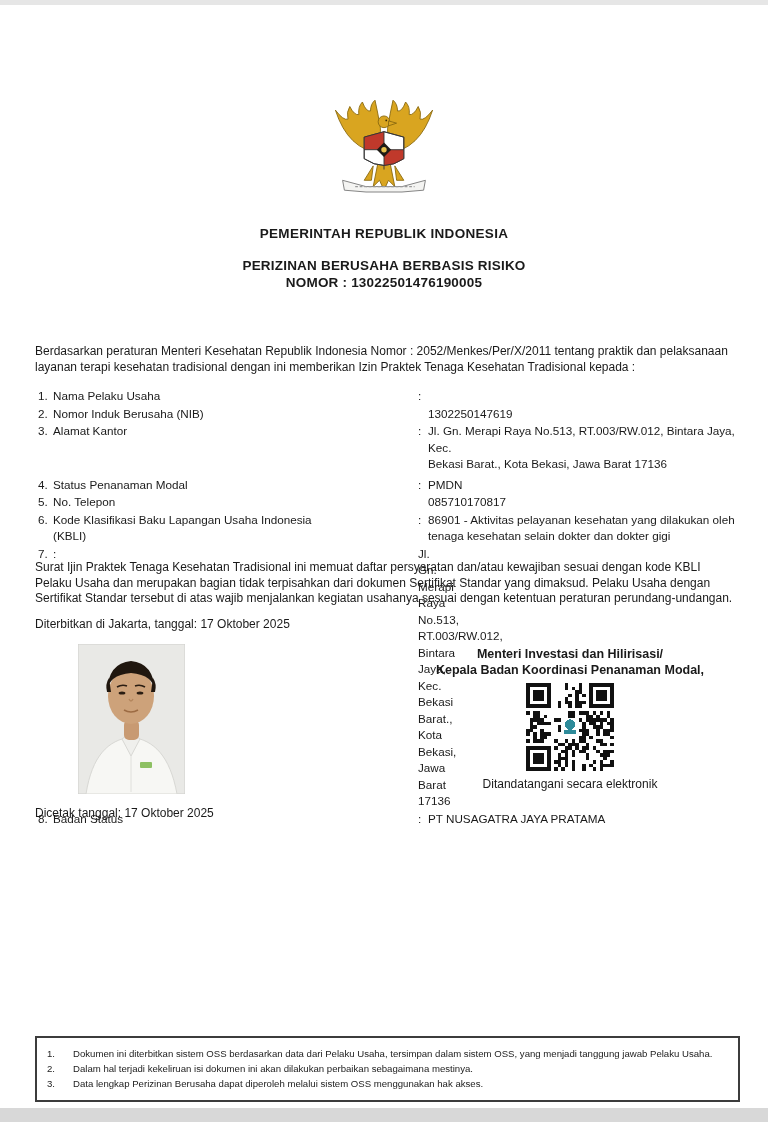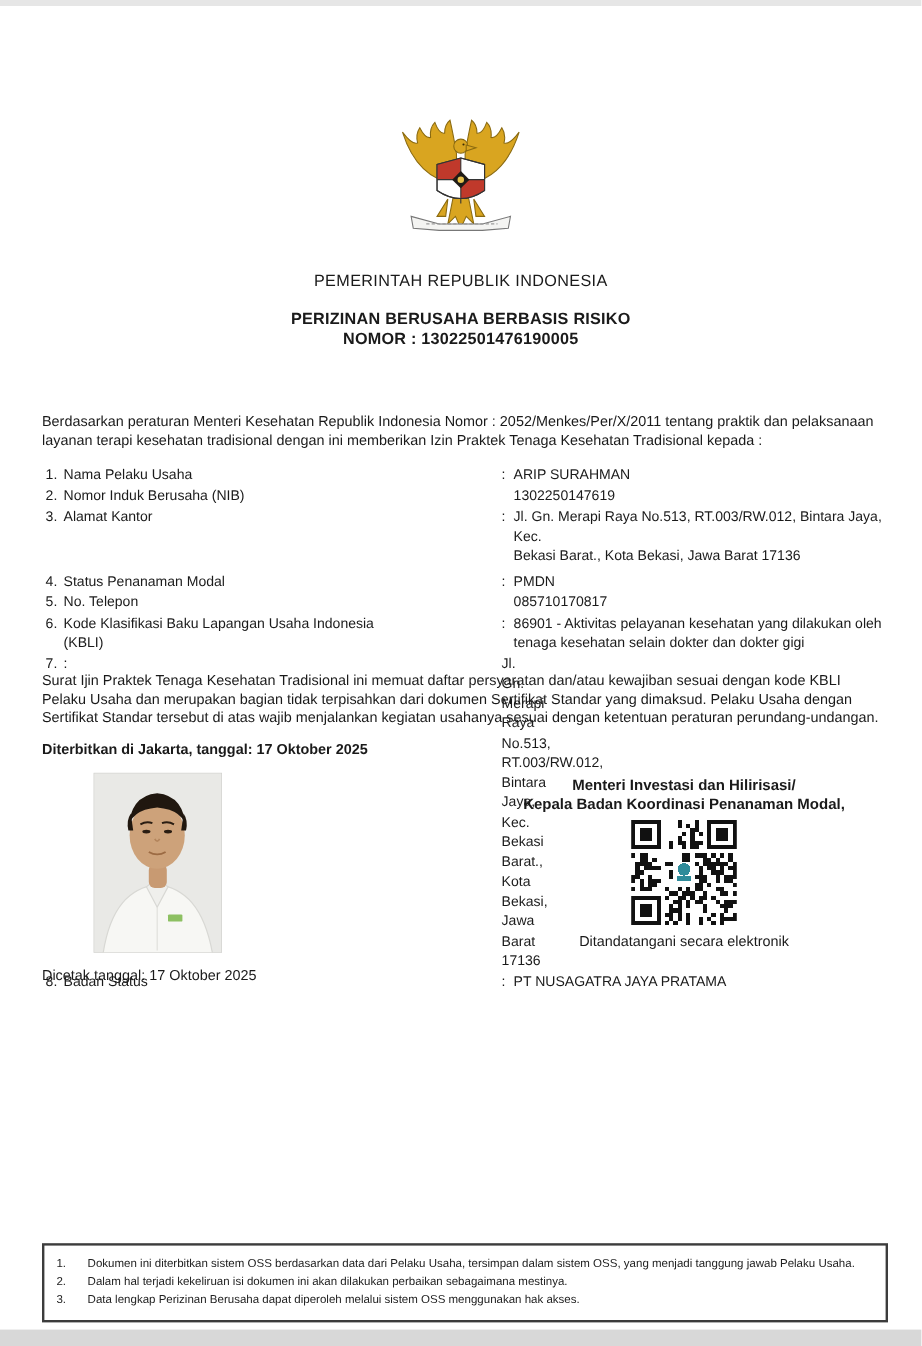--- a/index.html
+++ b/index.html
@@ -7,33 +7,33 @@
     width:768px;height:1122px;position:relative;overflow:hidden;
     background:#ffffff;color:#1a1a1a;
     font-family:"Liberation Sans","DejaVu Sans",sans-serif;
   }
   .top-strip{position:absolute;top:0;left:0;right:0;height:5px;background:#e6e6e6;}
   .bottom-strip{position:absolute;bottom:0;left:0;right:0;height:14px;background:#d8d8d8;}
 
   .emblem{position:absolute;top:97px;left:50%;transform:translateX(-50%);}
 
   .gov-title{position:absolute;top:226px;left:0;width:768px;text-align:center;
-    font-weight:normal;font-size:13.5px;letter-spacing:.3px;}
+    font-weight:bold;font-size:13.5px;letter-spacing:.3px;}
   .doc-titles{position:absolute;top:258px;left:0;width:768px;text-align:center;
     font-weight:bold;font-size:13.5px;line-height:16.5px;letter-spacing:.2px;}
 
   .intro{position:absolute;top:344px;left:35px;width:702px;font-size:12px;line-height:15.5px;}
 
   .fields{position:absolute;top:388px;left:38px;width:700px;font-size:11.7px;line-height:16.5px;}
   .field-row{display:grid;grid-template-columns:15px 365px 10px 1fr;margin-bottom:1px;}
   .field-row.gap-above{margin-top:4px;}
   .field-label,.field-value{white-space:pre-line;}
 
   .closing{position:absolute;top:560px;left:35px;width:702px;font-size:12px;line-height:15.5px;}
-  .issued{position:absolute;top:617px;left:35px;font-size:12px;font-weight:bold;}
+  .issued{position:absolute;top:617px;left:35px;font-size:12px;}
 
   .photo{position:absolute;top:644px;left:78px;width:107px;height:150px;}
   .photo svg{display:block;}
 
   .sign-block{position:absolute;top:646px;left:400px;width:340px;text-align:center;}
   .sign-line{font-weight:bold;font-size:12.5px;line-height:16px;}
   .qr-wrap{width:88px;height:88px;margin:5px auto 0;}
   .signed-note{font-size:12px;margin-top:6px;}
 
   .printed{position:absolute;top:806px;left:35px;font-size:12px;}
@@ -97,21 +97,20 @@
   <div>NOMOR : 13022501476190005</div>
 </div>
 
 <div class="intro">Berdasarkan peraturan Menteri Kesehatan Republik Indonesia Nomor : 2052/Menkes/Per/X/2011 tentang praktik dan pelaksanaan layanan terapi kesehatan tradisional dengan ini memberikan Izin Praktek Tenaga Kesehatan Tradisional kepada :</div>
 
 <div class="fields">
   <div class="field-row">
     <span>1.</span>
     <span class="field-label">Nama Pelaku Usaha</span>
     <span>:</span>
-    <span class="field-value">ARIP SURAHMAN</span>
   </div>
   <div class="field-row">
     <span>2.</span>
     <span class="field-label">Nomor Induk Berusaha (NIB)</span>
     <span></span>
     <span class="field-value">1302250147619</span>
   </div>
   <div class="field-row">
     <span>3.</span>
     <span class="field-label">Alamat Kantor</span>

